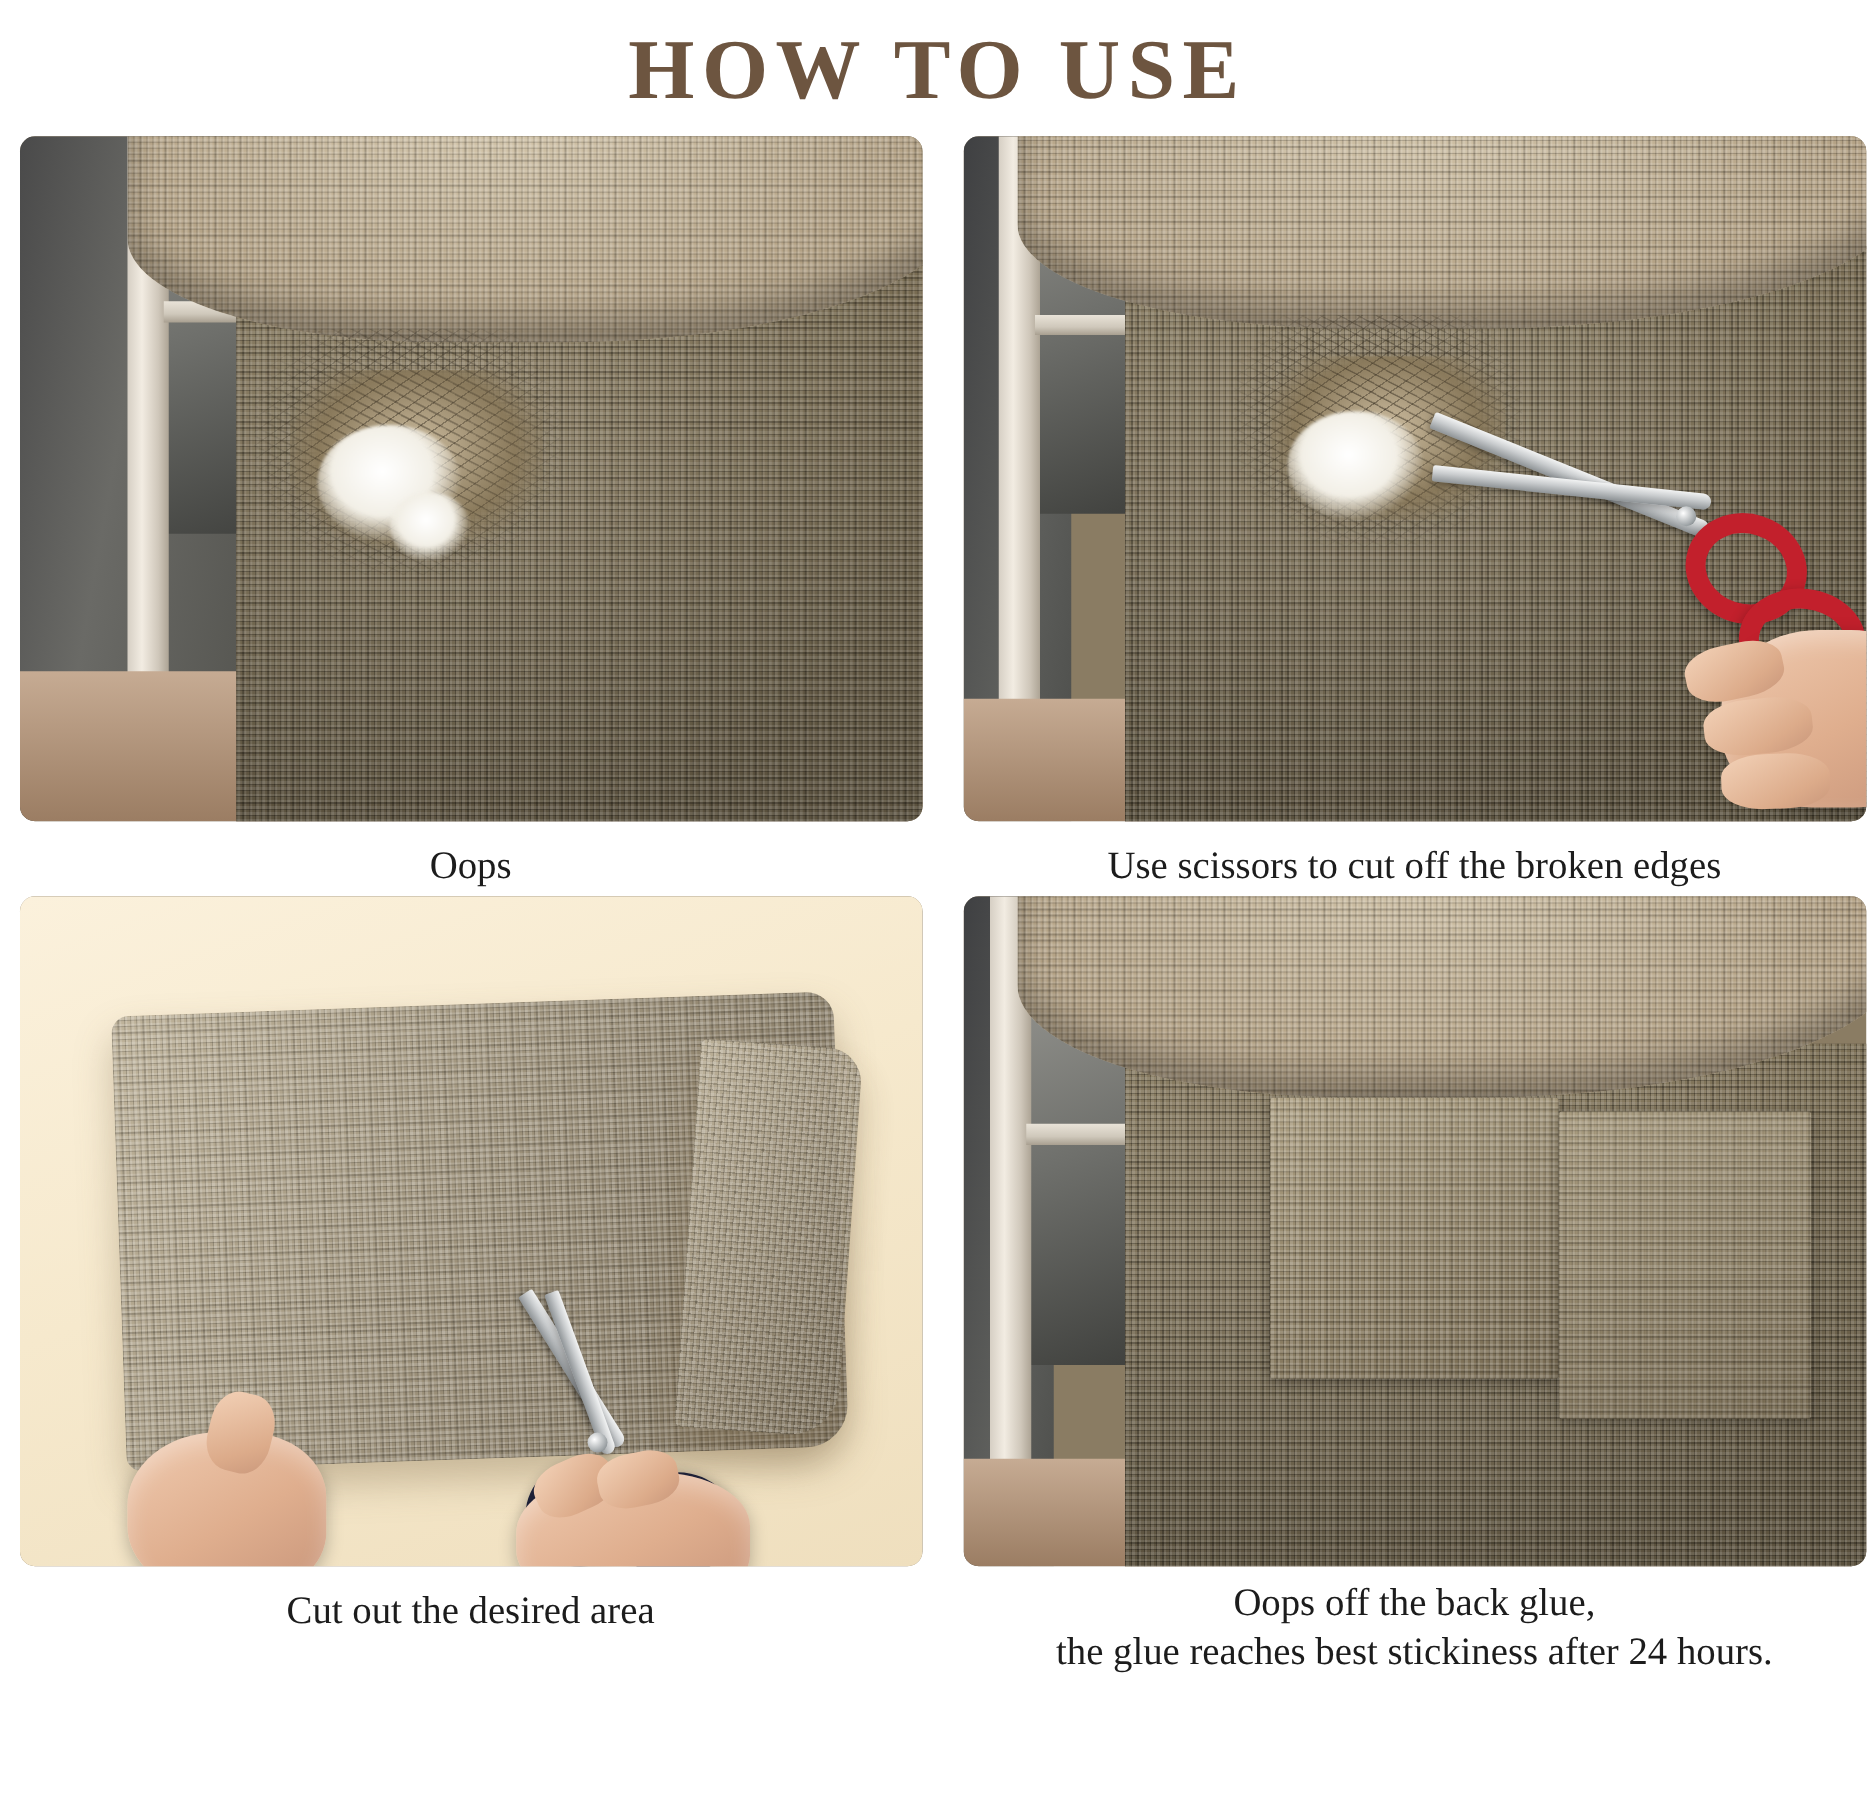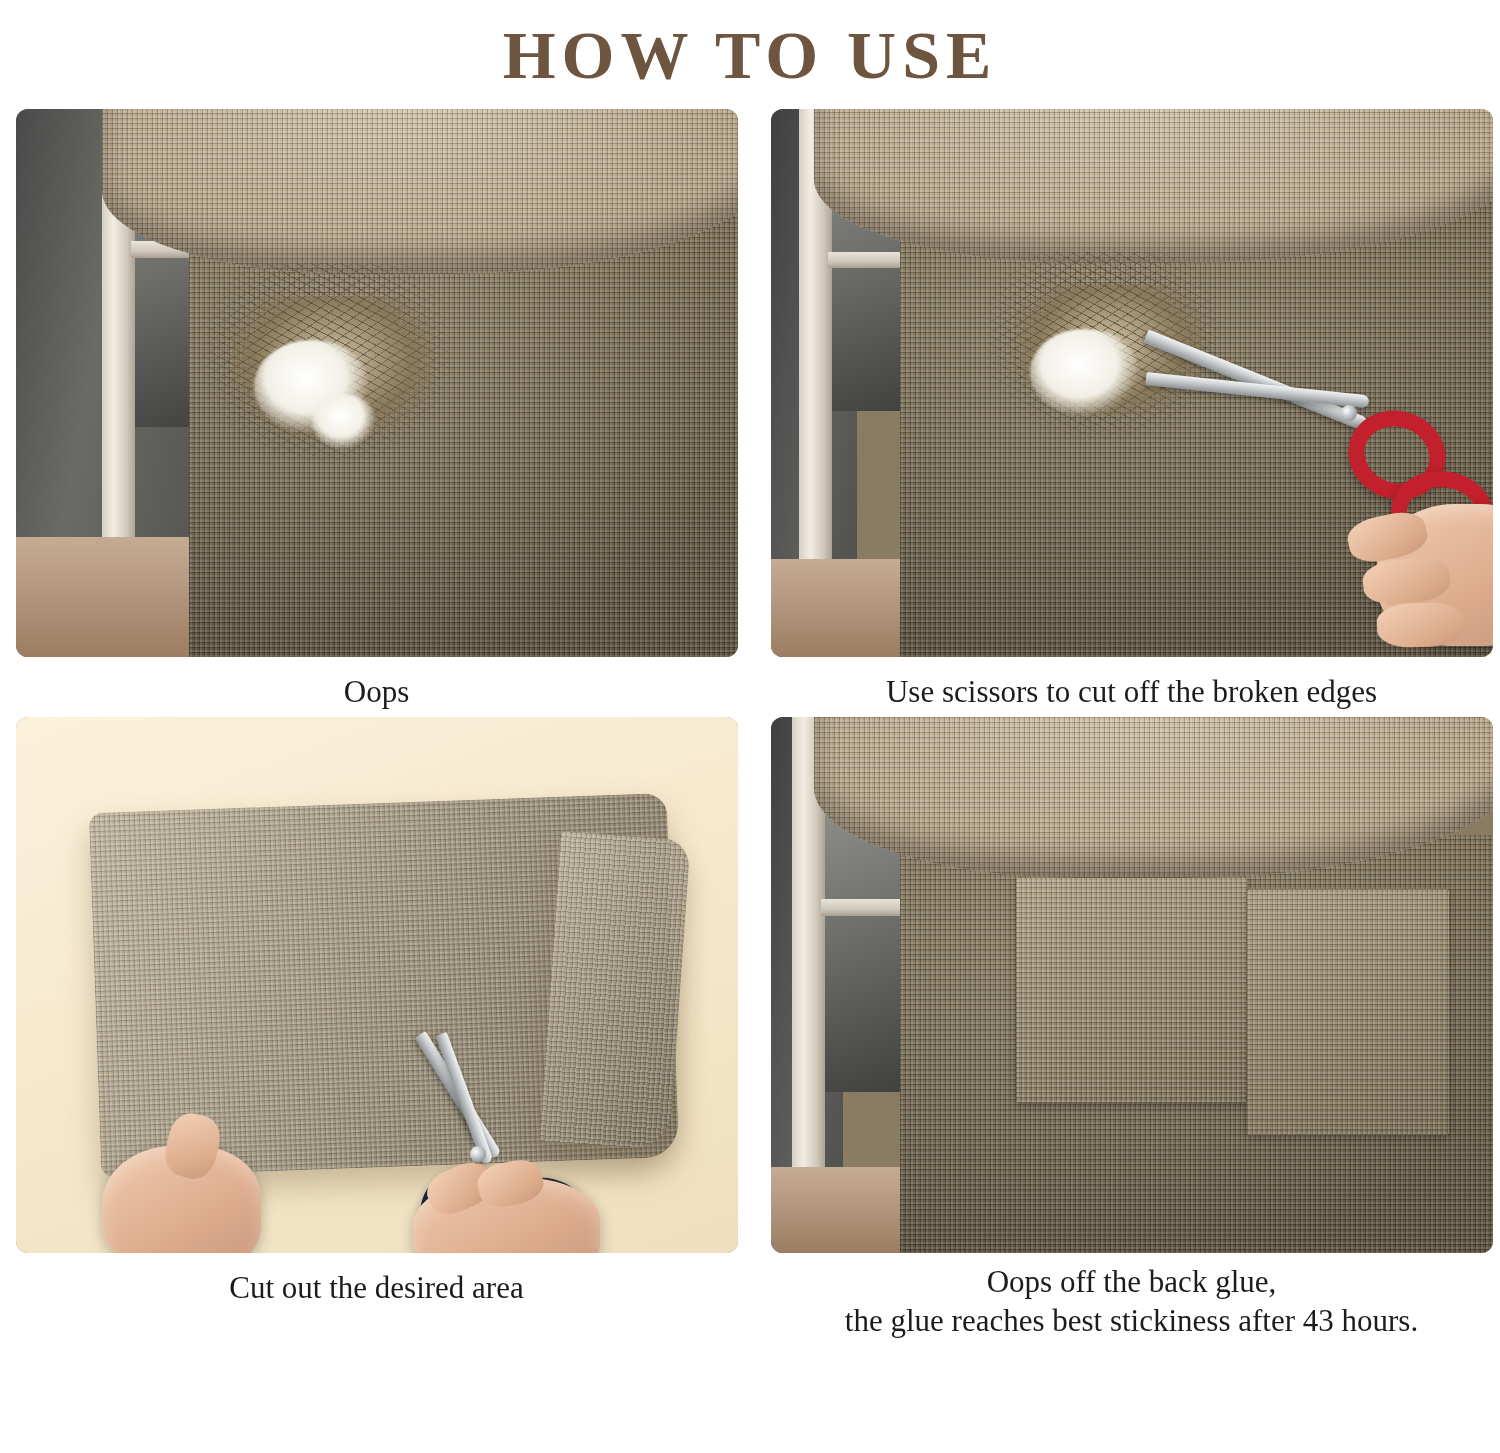--- a/index.html
+++ b/index.html
@@ -290,18 +290,18 @@
           <div class="frame-rail" style="left:7%;top:34%;width:16%;height:3%;"></div>
           <div class="floor" style="width:24%;height:16%;"></div>
           <div class="sofa-body" style="left:18%;top:22%;width:90%;height:82%;"></div>
           <div class="sofa-top" style="left:6%;top:-14%;width:98%;height:44%;"></div>
           <div class="patch" style="left:34%;top:30%;width:32%;height:42%;border-radius:3px;"></div>
           <div class="patch" style="left:66%;top:32%;width:28%;height:46%;border-radius:3px;opacity:.88;"></div>
         </div>
       </div>
       <div class="caption multi">
         <div>Oops off the back glue,</div>
-        <div>the glue reaches best stickiness after 43 hours.</div>
+        <div>the glue reaches best stickiness after 24 hours.</div>
       </div>
     </div>
 
   </div>
 </div>
 
 </body></html>

